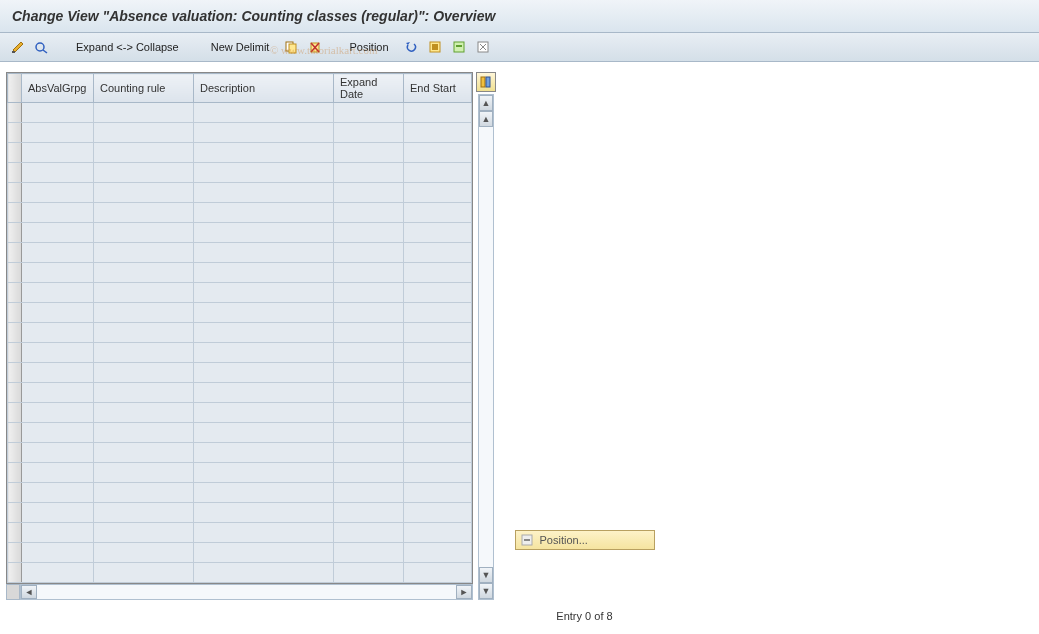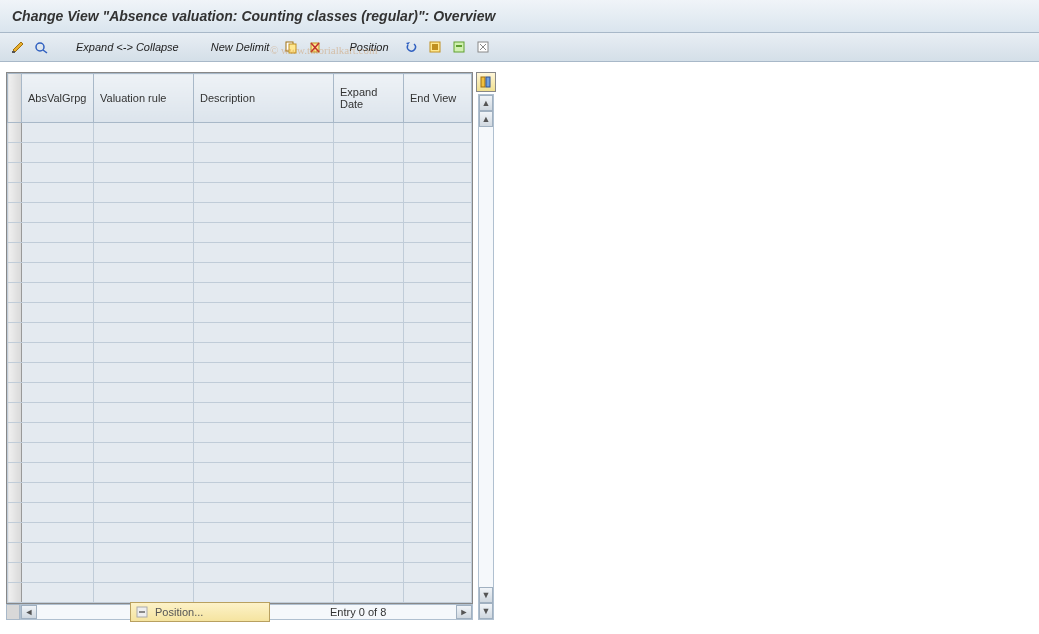--- a/index.html
+++ b/index.html
@@ -34,21 +34,20 @@
       display: inline-flex;
       align-items: center;
       justify-content: center;
       cursor: pointer;
       border: 1px solid transparent;
     }
     .tb-text {
       padding: 2px 8px;
       cursor: pointer;
       color: #222;
-      font-style: italic;
     }
     .tb-sep { width: 8px; }
     .watermark {
       position: absolute;
       top: 44px;
       left: 270px;
       color: rgba(200,120,40,0.35);
       font-size: 11px;
       font-family: Georgia, serif;
       pointer-events: none;
@@ -64,21 +63,21 @@
     }
     table.data-table {
       border-collapse: collapse;
       background: #e8eef4;
     }
     table.data-table th {
       background: linear-gradient(to bottom, #eef2f6 0%, #dce4ec 100%);
       border: 1px solid #a8b8c8;
       font-weight: normal;
       text-align: left;
-      padding: 12px 6px;
+      padding: 2px 6px;
       color: #333;
       font-size: 11px;
       height: 20px;
     }
     table.data-table td {
       border: 1px solid #c0ccd8;
       padding: 1px 4px;
       height: 20px;
       background: #e4eaf0;
     }
@@ -160,20 +159,21 @@
     }
     .footer {
       position: absolute;
       bottom: 12px;
       left: 0;
       width: 100%;
       display: flex;
       align-items: center;
       gap: 60px;
       padding-left: 130px;
+      flex-direction: column;
     }
     .position-btn {
       display: inline-flex;
       align-items: center;
       border: 1px solid #b8a060;
       background: linear-gradient(to bottom, #fdf2c8, #f5e4a0);
       padding: 2px 8px 2px 4px;
       gap: 6px;
       cursor: pointer;
       min-width: 140px;
@@ -251,24 +251,24 @@
 <div class="watermark">© www.tutorialkart.com</div>
 
 <div class="main-area">
   <div>
     <div class="table-container">
       <table class="data-table">
         <thead>
           <tr>
             <th class="corner-cell"></th>
             <th class="col-absvalgrpg">AbsValGrpg</th>
-            <th class="col-valrule">Valuation rule</th>
+            <th class="col-valrule">Counting rule</th>
             <th class="col-desc">Description</th>
             <th class="col-start">Expand Date</th>
-            <th class="col-end">End View</th>
+            <th class="col-end">End Start</th>
           </tr>
         </thead>
         <tbody id="table-body">
         <tr>
               <td class="row-selector"></td>
               <td></td>
               <td></td>
               <td></td>
               <td></td>
               <td></td>

